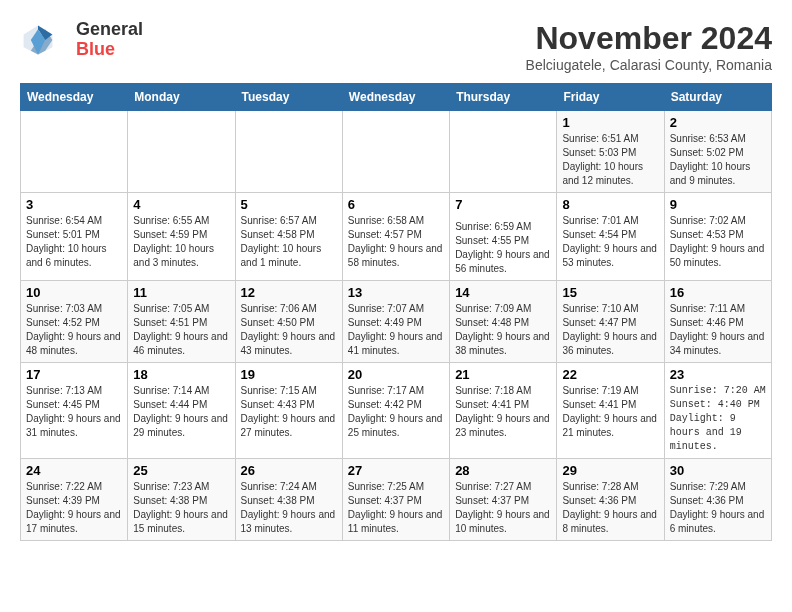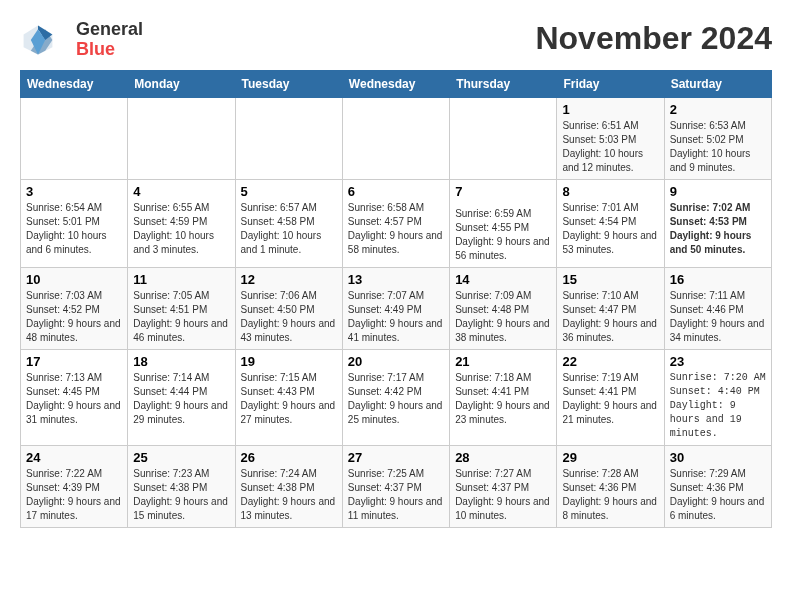--- a/index.html
+++ b/index.html
@@ -95,20 +95,21 @@
       <polygon points="20,4 36,14 28,20 20,8" fill="#2e6da4"></polygon>
       <polygon points="20,8 28,20 20,36 12,20" fill="#5a9fd4"></polygon>
     </svg>
     <div class="logo-text">
       <div><span>General</span></div>
       <div><span class="blue">Blue</span></div>
     </div>
   </div>
   <div class="title-block">
     <div class="month-title">November 2024</div>
+    <div class="subtitle">Belciugatele, Calarasi County, Romania</div>
   </div>
 </div>
 
 <table>
   <thead>
     <tr id="weekday-header">
         <th>Wednesday</th>
         <th>Monday</th>
         <th>Tuesday</th>
         <th>Wednesday</th>
@@ -169,21 +170,21 @@
 Daylight: 9 hours and 56 minutes.</div>
         </td>
         <td>
           <div class="day-num">8</div>
           <div class="day-info" style="white-space: pre-line;">Sunrise: 7:01 AM
 Sunset: 4:54 PM
 Daylight: 9 hours and 53 minutes.</div>
         </td>
         <td>
           <div class="day-num">9</div>
-          <div class="day-info" style="white-space: pre-line; font-weight: bold;">Sunrise: 7:02 AM
+          <div class="day-info" style="white-space: pre-line;">Sunrise: 7:02 AM
 Sunset: 4:53 PM
 Daylight: 9 hours and 50 minutes.</div>
         </td>
       </tr>
       <tr>
         <td>
           <div class="day-num">10</div>
           <div class="day-info" style="white-space: pre-line;">Sunrise: 7:03 AM
 Sunset: 4:52 PM
 Daylight: 9 hours and 48 minutes.</div>

